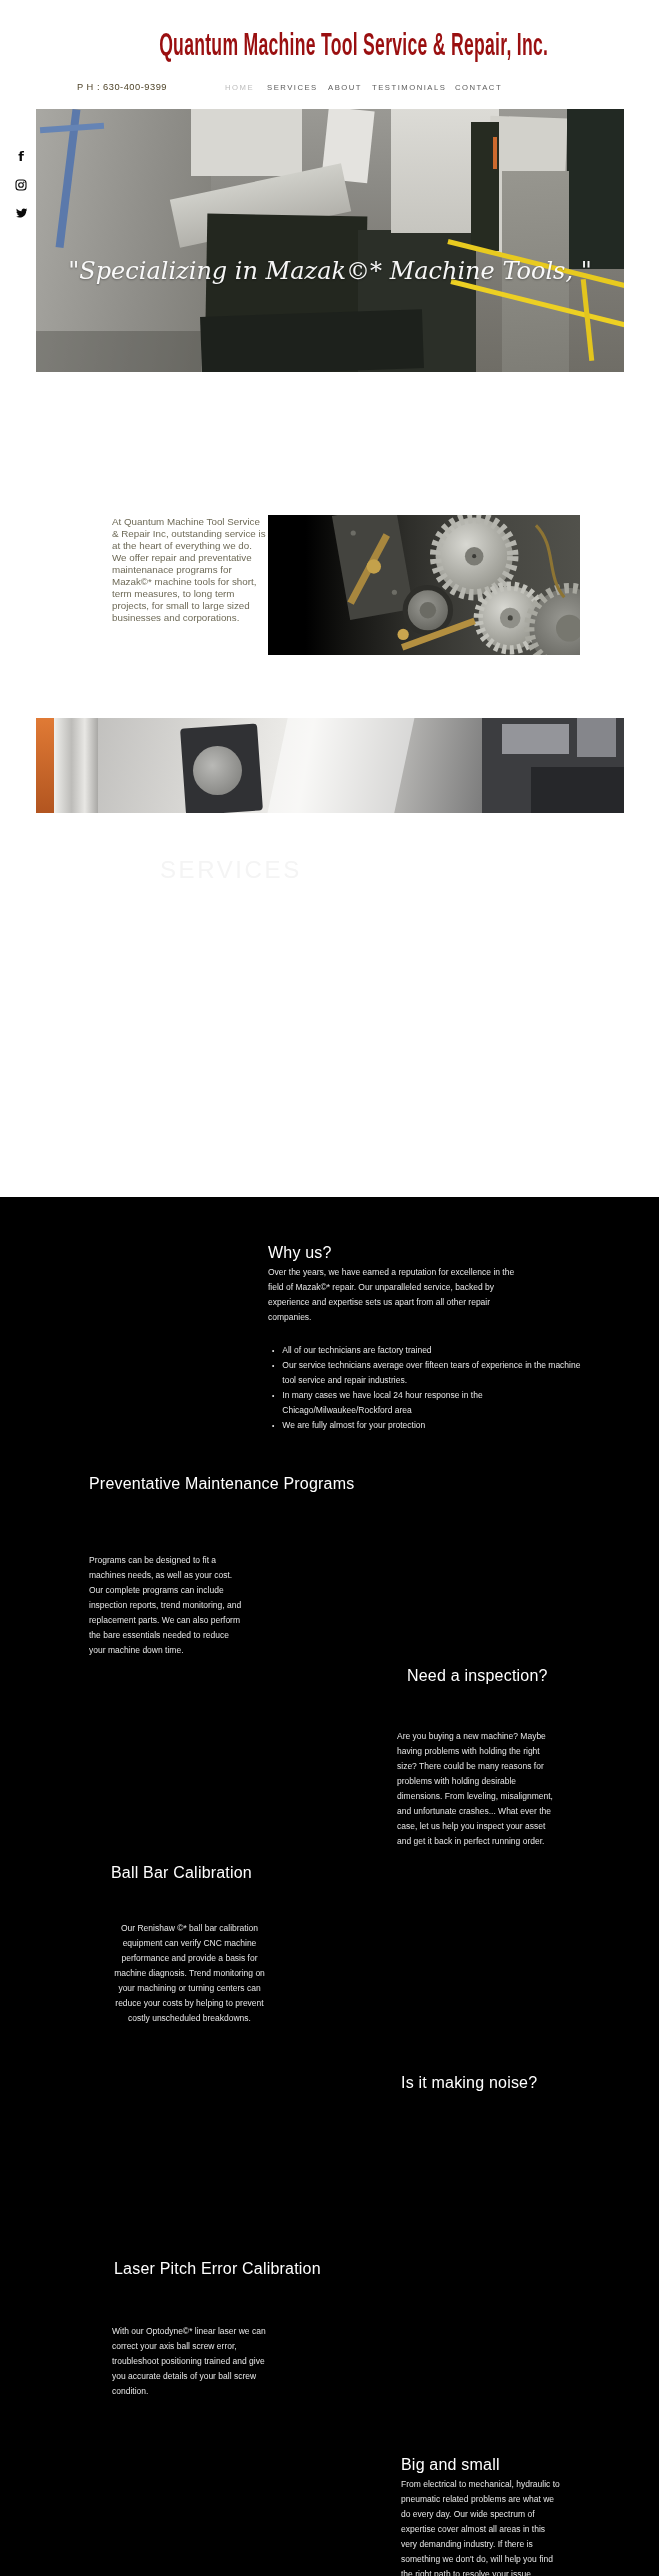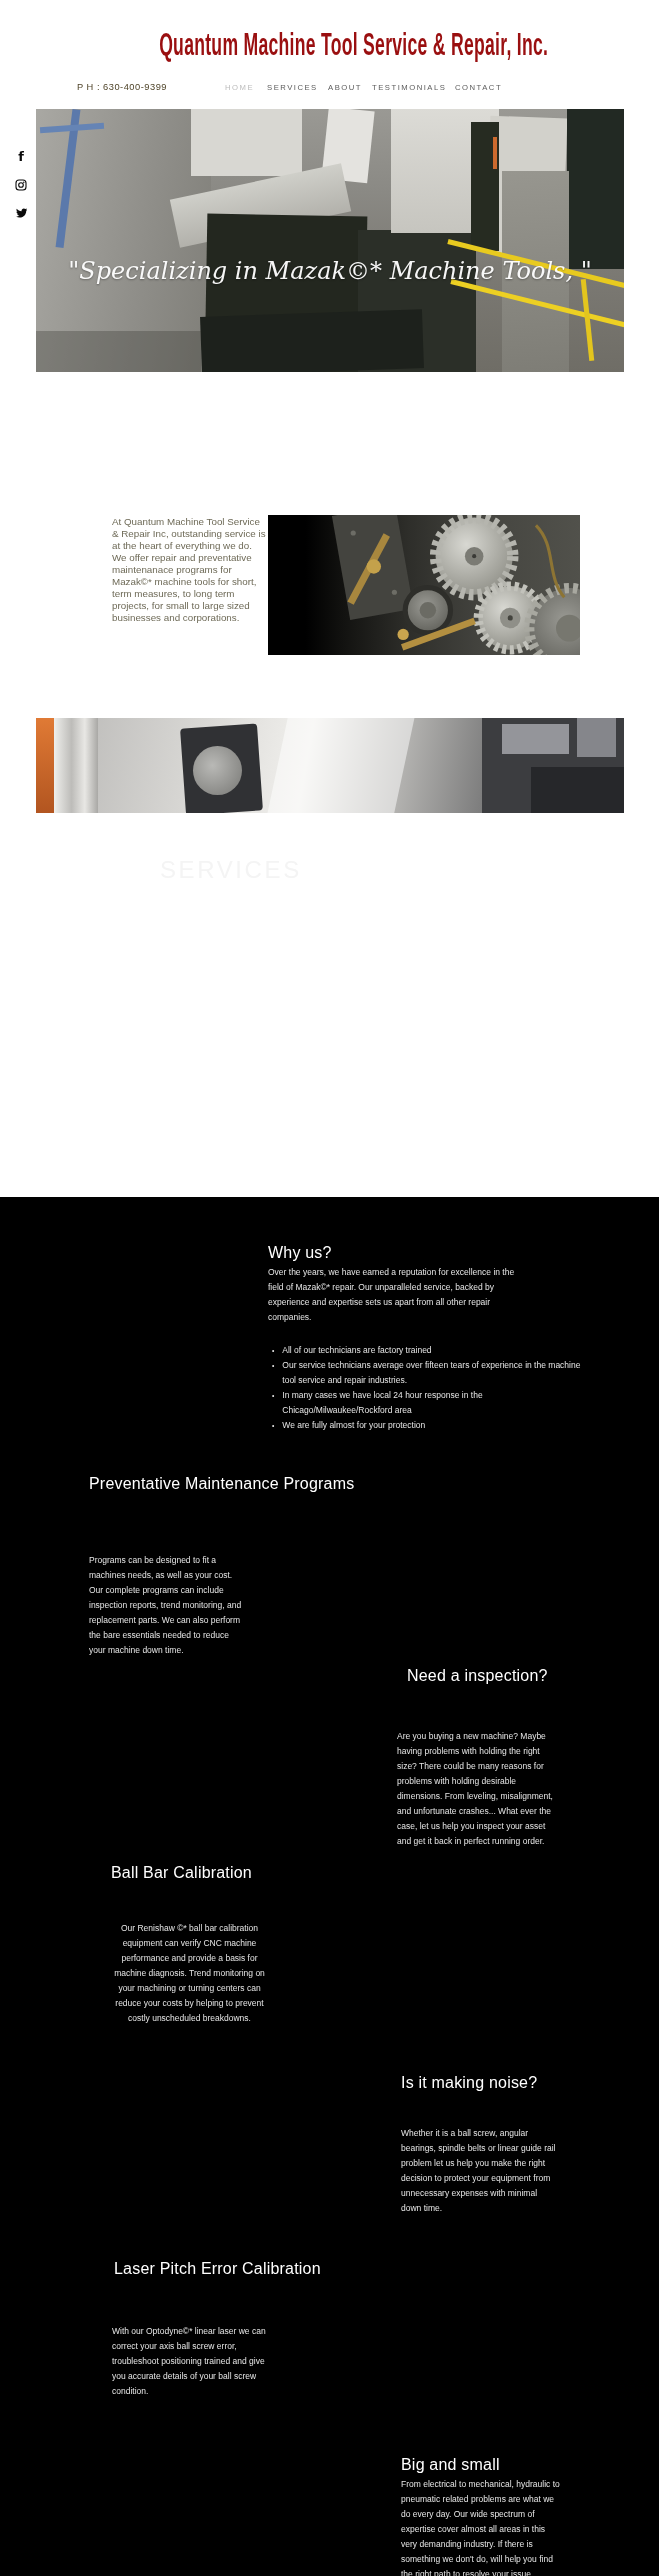--- a/index.html
+++ b/index.html
@@ -192,21 +192,20 @@
   <div class="bh" style="left:89px;top:1475px;">Preventative Maintenance Programs</div>
   <div class="bp" style="left:89px;top:1553px;width:155px;">Programs can be designed to fit a machines needs, as well as your cost. Our complete programs can include inspection reports, trend monitoring, and replacement parts.  We can also perform the bare essentials needed to reduce your machine down time.</div>
 
   <div class="bh" style="left:407px;top:1667px;">Need a inspection?</div>
   <div class="bp" style="left:397px;top:1689px;width:156px;margin-top:40px;">Are you buying a new machine? Maybe having problems with holding the right size?  There could be many reasons for problems with holding desirable dimensions. From leveling, misalignment, and unfortunate crashes... What ever the case, let us help you inspect your asset and get it back in perfect running order.</div>
 
   <div class="bh" style="left:111px;top:1864px;">Ball Bar Calibration</div>
   <div class="bp" style="left:111px;top:1921px;width:157px;text-align:center;">Our Renishaw ©* ball bar calibration equipment can verify CNC machine performance and provide a basis for machine diagnosis.  Trend monitoring on your machining or turning centers can reduce your costs by helping to prevent costly unscheduled breakdowns.</div>
 
   <div class="bh" style="left:401px;top:2074px;">Is it making noise?</div>
-  <div class="bp" style="left:401px;top:2126px;width:155px;">Whether it is a ball screw, angular bearings, spindle belts or linear guide rail problem let us help you make the right decision to protect your equipment from unnecessary expenses with minimal down time.</div>
 
   <div class="bh" style="left:114px;top:2260px;">Laser Pitch Error Calibration</div>
   <div class="bp" style="left:112px;top:2324px;width:160px;">With our Optodyne©* linear laser we can correct your axis ball screw error, troubleshoot positioning trained and give you accurate details of your ball screw condition.</div>
 
   <div class="bh" style="left:401px;top:2456px;">Big and small</div>
   <div class="bp" style="left:401px;top:2477px;width:160px;">From electrical to mechanical, hydraulic to pneumatic related problems are what we do every day. Our wide spectrum of expertise cover almost all areas in this very demanding industry.  If there is something we don't do, will help you find the right path to resolve your issue.</div>
 
 </div>
 
 

